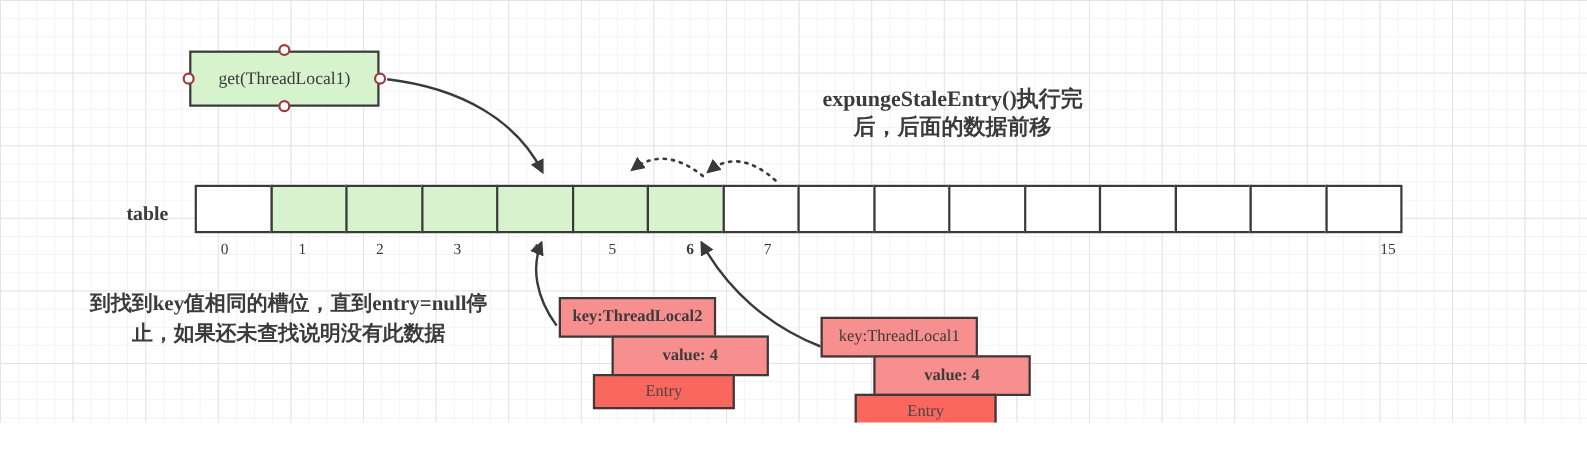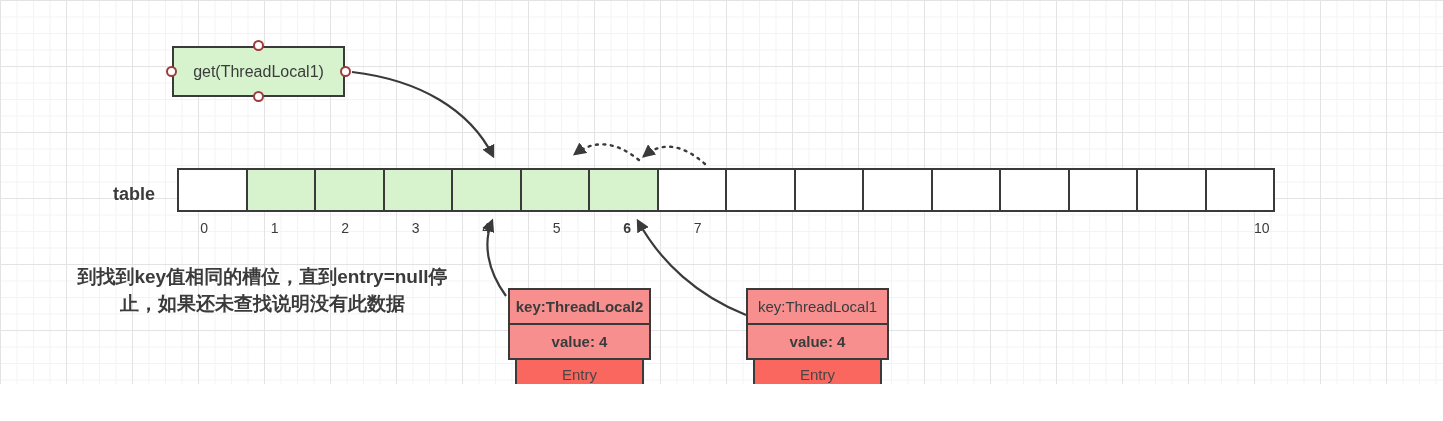--- a/index.html
+++ b/index.html
@@ -16,20 +16,21 @@
     position:relative;
     width:1443px;height:384px;
     overflow:hidden;
     background-color:#ffffff;
     background-image:
       linear-gradient(#e3e3e3 1px, transparent 1px),
       linear-gradient(90deg,#e3e3e3 1px, transparent 1px),
       linear-gradient(#f3f3f3 1px, transparent 1px),
       linear-gradient(90deg,#f3f3f3 1px, transparent 1px);
     background-size:66px 66px,66px 66px,16.5px 16.5px,16.5px 16.5px;
+    font-family:Liberation Serif, serif;
   }
   .arrow-layer{position:absolute;left:0;top:0;width:1443px;height:421px;pointer-events:none;}
 
   
   .get-box{
     position:absolute;left:172px;top:46px;width:173px;height:51px;
     box-sizing:border-box;border:2px solid var(--stroke);
     background:var(--green);
     display:flex;align-items:center;justify-content:center;
     font-size:16px;color:var(--text);
@@ -77,29 +78,29 @@
   .idx.bold{font-weight:700;}
 
   
   .entry-card{position:absolute;z-index:5;}
   .entry-card .row{
     box-sizing:border-box;width:143px;height:37px;
     border:2px solid var(--stroke);background:var(--salmon);
     display:flex;align-items:center;justify-content:center;
     font-size:15px;color:var(--text);
   }
-  .entry-card .row + .row{margin-top:-2px;}
+  .entry-card .row + .row{margin-top:-2px;margin-left:48px;}
   .entry-card .row.value{font-weight:700;}
   .entry-card .entry-bar{
     box-sizing:border-box;width:129px;height:32px;margin:-2px auto 12px auto;
     border:2px solid var(--stroke);background:var(--red);
     display:flex;align-items:center;justify-content:center;
     font-size:15px;color:#4d4545;
   }
-  .entry-left{left:508px;top:288px;}
+  .entry-left{left:508px;top:270px;}
   .entry-left .row.key{font-weight:700;}
   .entry-right{left:746px;top:288px;}
 </style>
 </head>
 <body>
 
 <div class="canvas">
 
   <svg class="arrow-layer" width="1443" height="421" viewBox="0 0 1443 421">
     <defs>
@@ -115,20 +116,24 @@
   </svg>
 
   <div class="get-box">
     <span>get(ThreadLocal1)</span>
   </div>
   <div class="connector" style="left:253px;top:40px;"></div>
   <div class="connector" style="left:166px;top:66px;"></div>
   <div class="connector" style="left:340px;top:66px;"></div>
   <div class="connector" style="left:253px;top:91px;"></div>
 
+  <div class="title-text">
+    <span>expungeStaleEntry()执行完</span>
+    <span>后，后面的数据前移</span>
+  </div>
 
   <div class="note-text">
     <span>到找到key值相同的槽位，直到entry=null停</span>
     <span>止，如果还未查找说明没有此数据</span>
   </div>
 
   <div class="table-label">table</div>
 
   <div class="table-cells">
       <div class="cell"></div>
@@ -157,21 +162,21 @@
       <div class="idx">5</div>
       <div class="idx bold">6</div>
       <div class="idx">7</div>
       <div class="idx"></div>
       <div class="idx"></div>
       <div class="idx"></div>
       <div class="idx"></div>
       <div class="idx"></div>
       <div class="idx"></div>
       <div class="idx"></div>
-      <div class="idx">10</div>
+      <div class="idx">15</div>
     </div>
 
   <div class="entry-card entry-left">
     <div class="row key">key:ThreadLocal2</div>
     <div class="row value">value: 4</div>
     <div class="entry-bar">Entry</div>
   </div>
 
   <div class="entry-card entry-right">
     <div class="row key">key:ThreadLocal1</div>

